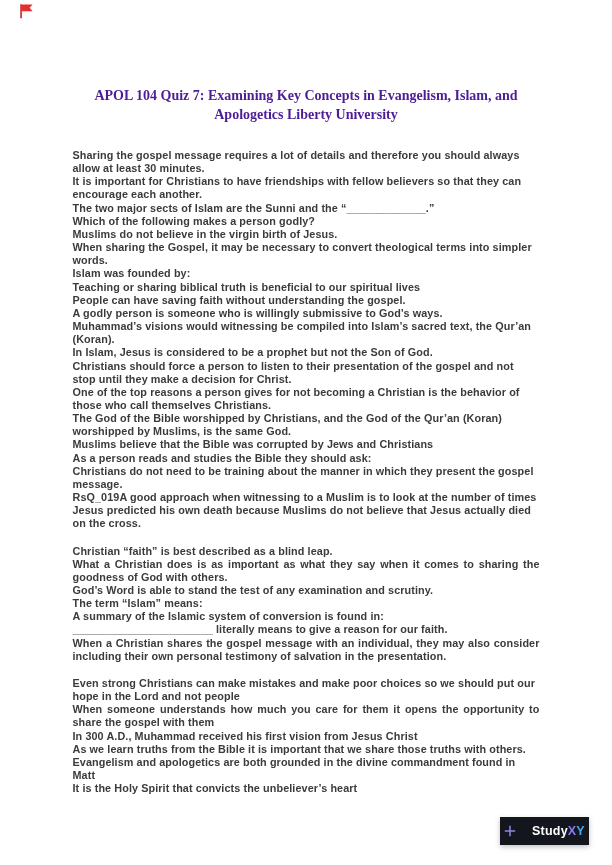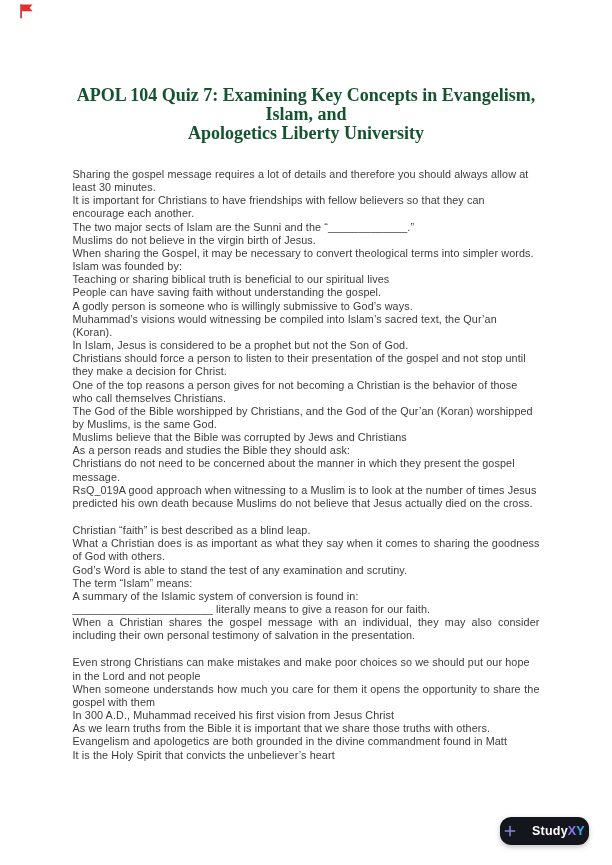--- a/index.html
+++ b/index.html
@@ -16,43 +16,43 @@
     position: absolute; left: 19px; top: 3px;
     width: 15px; height: 16px;
   }
 
   .doc-title {
     margin: 86px auto 0 auto;
     width: 480px;
     text-align: center;
     font-family: "Liberation Serif", serif;
     font-weight: bold;
-    font-size: 18px;
+    font-size: 14px;
     line-height: 19px;
-    color: #14532d;
+    color: #4c1d95;
   }
 
   .doc-body {
     width: 467px;
     margin: 25px auto 0 auto;
     font-size: 10.8px;
     line-height: 13.15px;
     color: #3b3b3b;
     letter-spacing: 0.1px;
   }
-  .doc-body p { margin: 0; }
+  .doc-body p { margin: 0; font-weight: bold; }
   .doc-body p.gap { margin-top: 14px; }
   .doc-body p.justify { text-align: justify; }
 
   .brand-logo {
     position: absolute;
     left: 500px; top: 817px;
     width: 89px; height: 28px;
     background: #14161d;
-    border-radius: 11px;
+    border-radius: 0;
     display: flex; align-items: center; justify-content: center;
     gap: 16px;
     box-shadow: 0 2px 5px rgba(120,120,120,0.45);
     cursor: pointer;
   }
   .brand-text {
     font-size: 12.5px;
     font-weight: bold;
     color: #ffffff;
     letter-spacing: 0.2px;
@@ -73,34 +73,35 @@
 
   <div class="doc-title">
     <div>APOL 104 Quiz 7: Examining Key Concepts in Evangelism, Islam, and</div>
     <div>Apologetics Liberty University</div>
   </div>
 
   <div class="doc-body">
       <p>Sharing the gospel message requires a lot of details and therefore you should always allow at least 30 minutes.</p>
       <p>It is important for Christians to have friendships with fellow believers so that they can encourage each another.</p>
       <p>The two major sects of Islam are the Sunni and the “_____________.”</p>
+      <p>Which of the following makes a person godly?</p>
       <p>Muslims do not believe in the virgin birth of Jesus.</p>
       <p>When sharing the Gospel, it may be necessary to convert theological terms into simpler words.</p>
       <p>Islam was founded by:</p>
       <p>Teaching or sharing biblical truth is beneficial to our spiritual lives</p>
       <p>People can have saving faith without understanding the gospel.</p>
       <p>A godly person is someone who is willingly submissive to God’s ways.</p>
       <p>Muhammad’s visions would witnessing be compiled into Islam’s sacred text, the Qur’an (Koran).</p>
       <p>In Islam, Jesus is considered to be a prophet but not the Son of God.</p>
       <p>Christians should force a person to listen to their presentation of the gospel and not stop until they make a decision for Christ.</p>
       <p>One of the top reasons a person gives for not becoming a Christian is the behavior of those who call themselves Christians.</p>
       <p>The God of the Bible worshipped by Christians, and the God of the Qur’an (Koran) worshipped by Muslims, is the same God.</p>
       <p>Muslims believe that the Bible was corrupted by Jews and Christians</p>
       <p>As a person reads and studies the Bible they should ask:</p>
-      <p>Christians do not need to be concerned about the manner in which they present the gospel message.</p>
+      <p>Christians do not need to be training about the manner in which they present the gospel message.</p>
       <p>RsQ_019A good approach when witnessing to a Muslim is to look at the number of times Jesus predicted his own death because Muslims do not believe that Jesus actually died on the cross.</p>
       <p class="gap">Christian “faith” is best described as a blind leap.</p>
       <p class="justify">What a Christian does is as important as what they say when it comes to sharing the goodness of God with others.</p>
       <p>God’s Word is able to stand the test of any examination and scrutiny.</p>
       <p>The term “Islam” means:</p>
       <p>A summary of the Islamic system of conversion is found in:</p>
       <p>_______________________ literally means to give a reason for our faith.</p>
       <p class="justify">When a Christian shares the gospel message with an individual, they may also consider including their own personal testimony of salvation in the presentation.</p>
       <p class="gap">Even strong Christians can make mistakes and make poor choices so we should put our hope in the Lord and not people</p>
       <p class="justify">When someone understands how much you care for them it opens the opportunity to share the gospel with them</p>

